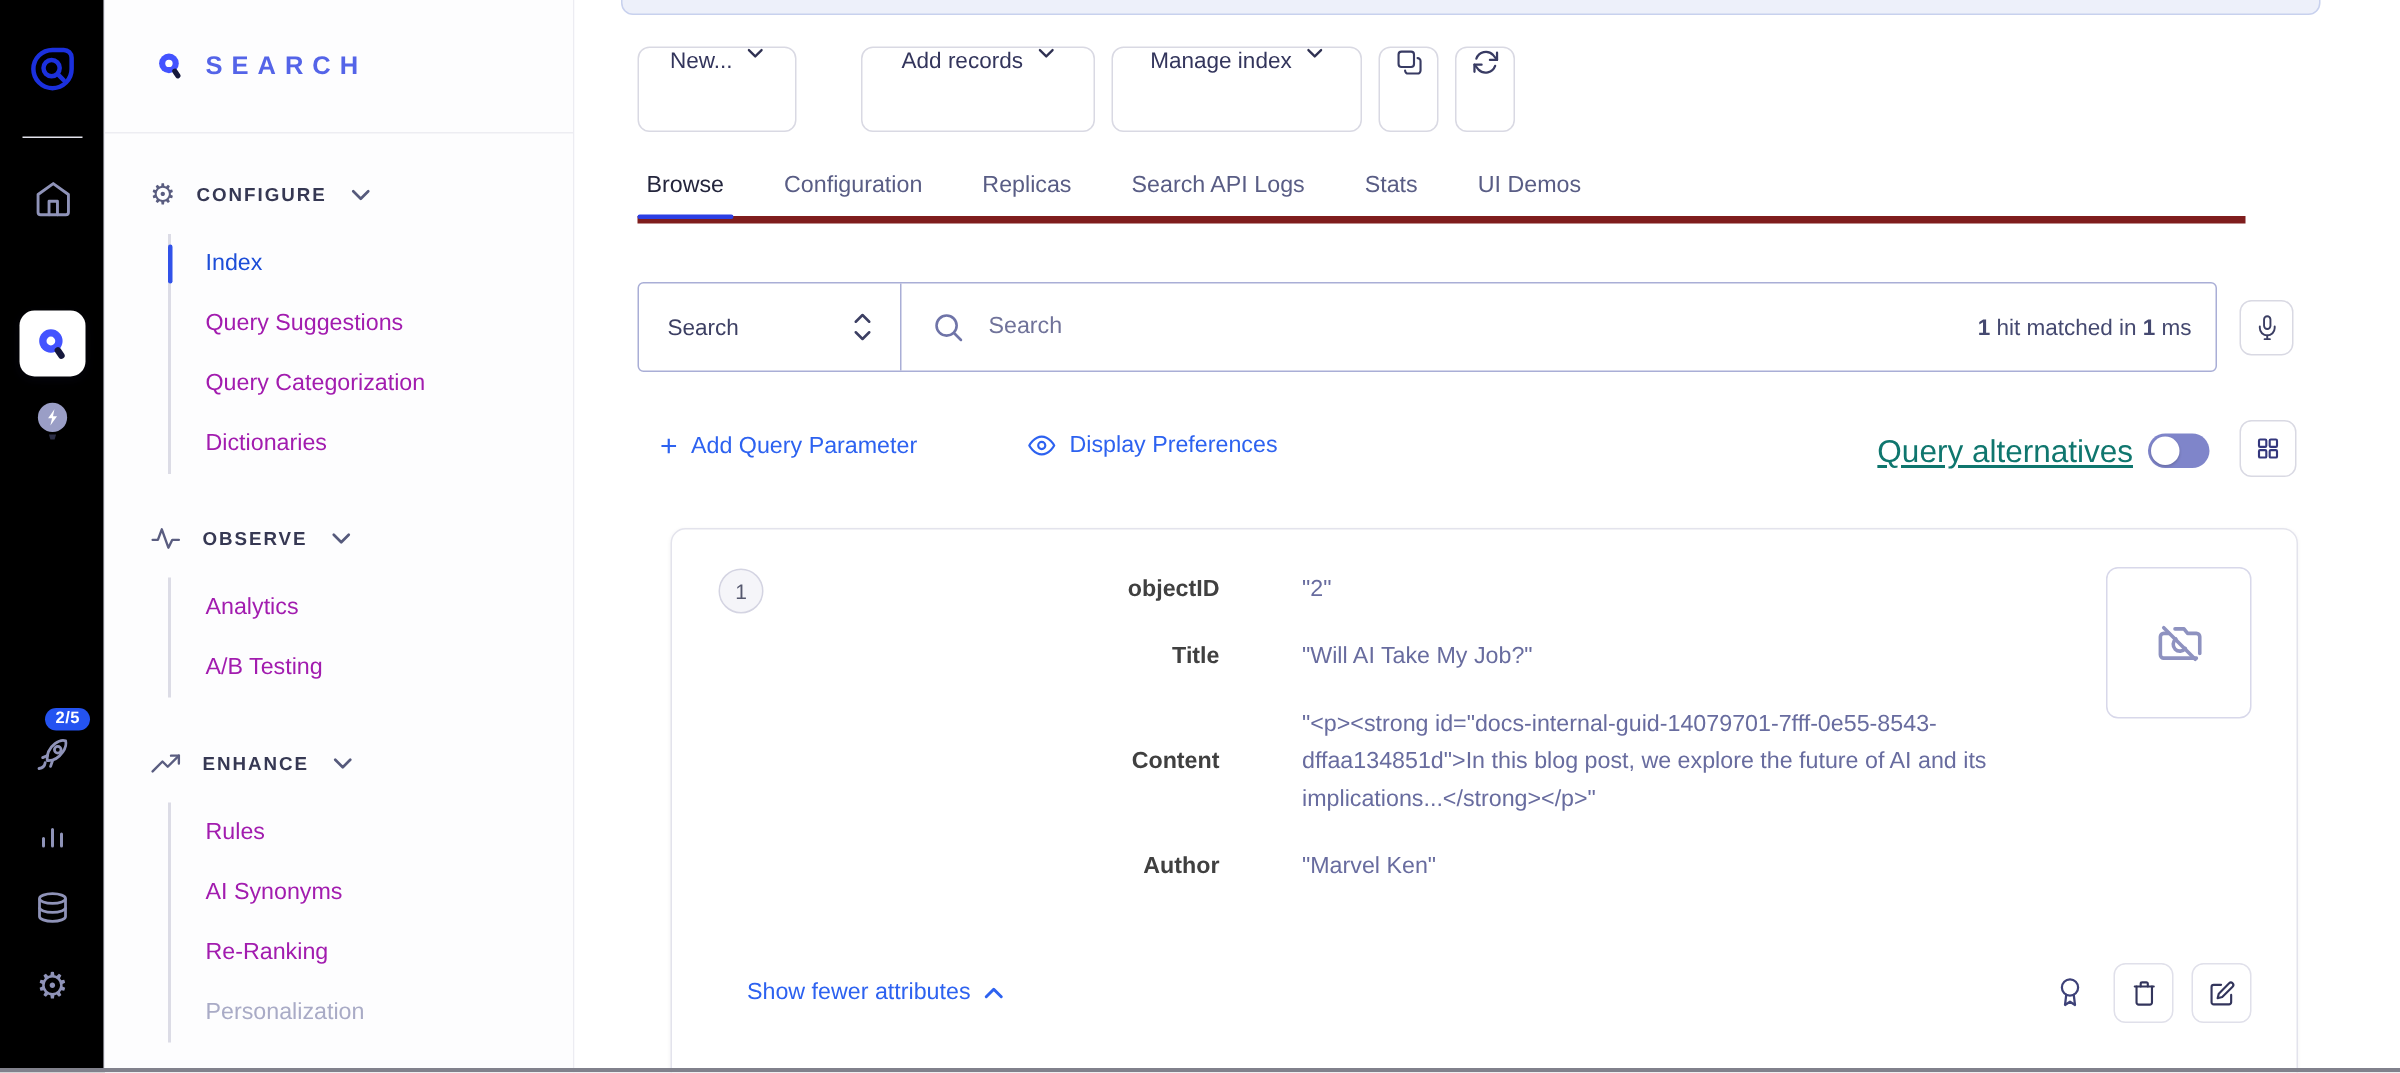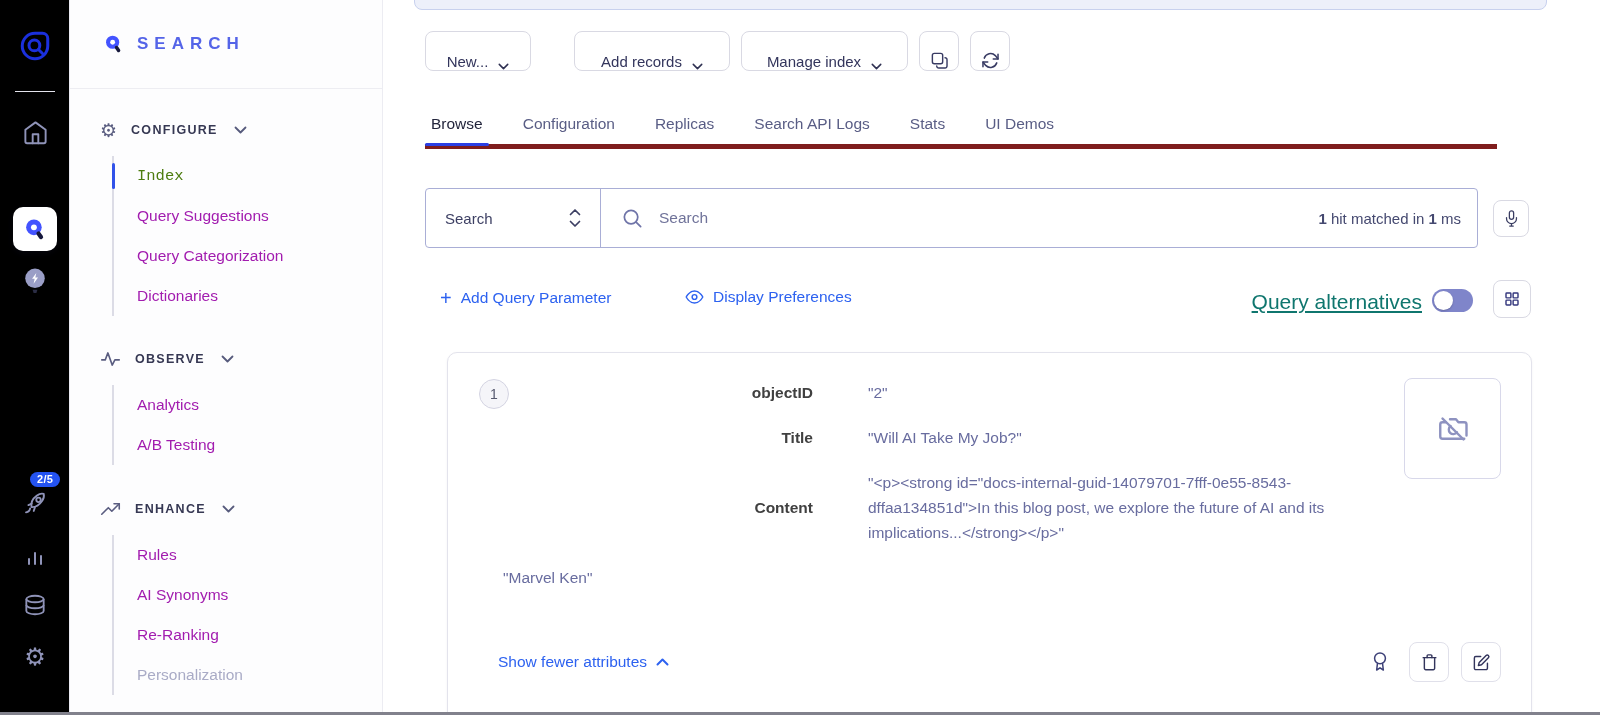--- a/index.html
+++ b/index.html
@@ -18,33 +18,33 @@
   
   .sidebar { position:absolute; left:70px; top:0; width:313px; height:715px; background:#fdfdfe; border-right:1px solid #ececf2; }
   .side-header { height:89px; border-bottom:1px solid #ededf2; display:flex; align-items:center; padding-left:33px; gap:13px; }
   .side-title { color:#5464e8; font-size:17px; font-weight:bold; letter-spacing:6px; }
   .side-section { padding-left:30px; }
   .sec-head { display:flex; align-items:center; gap:14px; height:24px; color:#5f6284; }
   .sec-label { color:#363853; font-size:12.5px; font-weight:bold; letter-spacing:1.3px; }
   .sec-chev { color:#565a7c; margin-left:2px; }
   .subitems { margin:14px 0 0 12px; border-left:2px solid #dcdce6; padding-left:23px; list-style:none; }
   .subitems li { position:relative; height:40px; display:flex; align-items:center; font-size:15.5px; color:#a21caf; cursor:pointer; }
-  .subitems li.active { color:#4d7c0f;font-family:Liberation Mono, monospace; }
+  .subitems li.active { color:#1d4ed8; }
   .subitems li.active::before { content:""; position:absolute; left:-25px; top:7px; height:26px; width:3px; background:#3152e9; border-radius:2px; }
   .subitems li.dim { color:#a9abc6; }
   .mt-configure { margin-top:29px; }
   .mt-observe   { margin-top:31px; }
   .mt-enhance   { margin-top:32px; }
 
   
   .main { position:absolute; left:383px; top:0; width:1217px; height:715px; background:#ffffff; }
   .top-banner { position:absolute; left:31px; top:-16px; width:1133px; height:26px; background:#edf0fa; border:1px solid #c8d1ee; border-radius:8px; }
 
   .toolbar { position:absolute; left:42px; top:31px; display:flex; gap:11px; align-items:center; }
-  .btn { height:40px; background:#fff; border:1px solid #d9d9e3; border-radius:8px; display:flex; align-items:flex-end; justify-content:center; gap:10px; font-size:15px; color:#33355c; cursor:pointer; }
+  .btn { height:57px; background:#fff; border:1px solid #d9d9e3; border-radius:8px; display:flex; align-items:flex-start; justify-content:center; gap:10px; font-size:15px; color:#33355c; cursor:pointer; }
   .btn-new { width:106px; } .btn-add { width:156px;margin-left:32px; } .btn-manage { width:167px; }
   .btn-icon { width:40px; color:#383b63; }
 
   .tabs { position:absolute; left:42px; top:104px; width:1072px; height:45px; display:flex; column-gap:28px; border-bottom:5px solid #7f1d1d; }
   .tab { position:relative; padding:0 6px; display:flex; align-items:center; font-size:15.5px; color:#595d85; cursor:pointer; white-space:nowrap; }
   .tab.active { color:#23253c; }
   .tab.active::after { content:""; position:absolute; left:0; right:0; bottom:-2px; height:3px; background:#2b3fe4; border-radius:2px; }
 
   .searchbar { position:absolute; left:42px; top:188px; width:1053px; height:60px; background:#fff; border:1px solid #a9aed6; border-radius:4px; display:flex; align-items:stretch; }
   .index-select { width:175px; border-right:1px solid #a9aed6; display:flex; align-items:center; justify-content:space-between; padding:0 18px 0 19px; font-size:15px; color:#3c3f63; cursor:pointer; }
@@ -349,20 +349,21 @@
         </div>
         <div class="attr-row">
           <div class="attr-label">Title</div>
           <div class="attr-value">"Will AI Take My Job?"</div>
         </div>
         <div class="attr-row">
           <div class="attr-label">Content</div>
           <div class="attr-value">"&lt;p&gt;&lt;strong id="docs-internal-guid-14079701-7fff-0e55-8543-dffaa134851d"&gt;In this blog post, we explore the future of AI and its implications...&lt;/strong&gt;&lt;/p&gt;"</div>
         </div>
         <div class="attr-row">
+          <div class="attr-label">Author</div>
           <div class="attr-value">"Marvel Ken"</div>
         </div>
       </div>
 
       <div class="img-box">
         <svg width="36" height="36" viewBox="0 0 24 24" fill="none" stroke="currentColor" stroke-width="1.6" stroke-linecap="round" stroke-linejoin="round">
           <path d="M5 5 19 19"></path>
           <path d="M19.5 18.5H5A1.5 1.5 0 0 1 3.5 17V9A1.5 1.5 0 0 1 5 7.5h2.2M10 5.5h4l1.6 2h3.9A1.5 1.5 0 0 1 21 9v7.4"></path>
           <path d="M14.6 14.2a3 3 0 1 1-4.2-4.2"></path>
         </svg>

